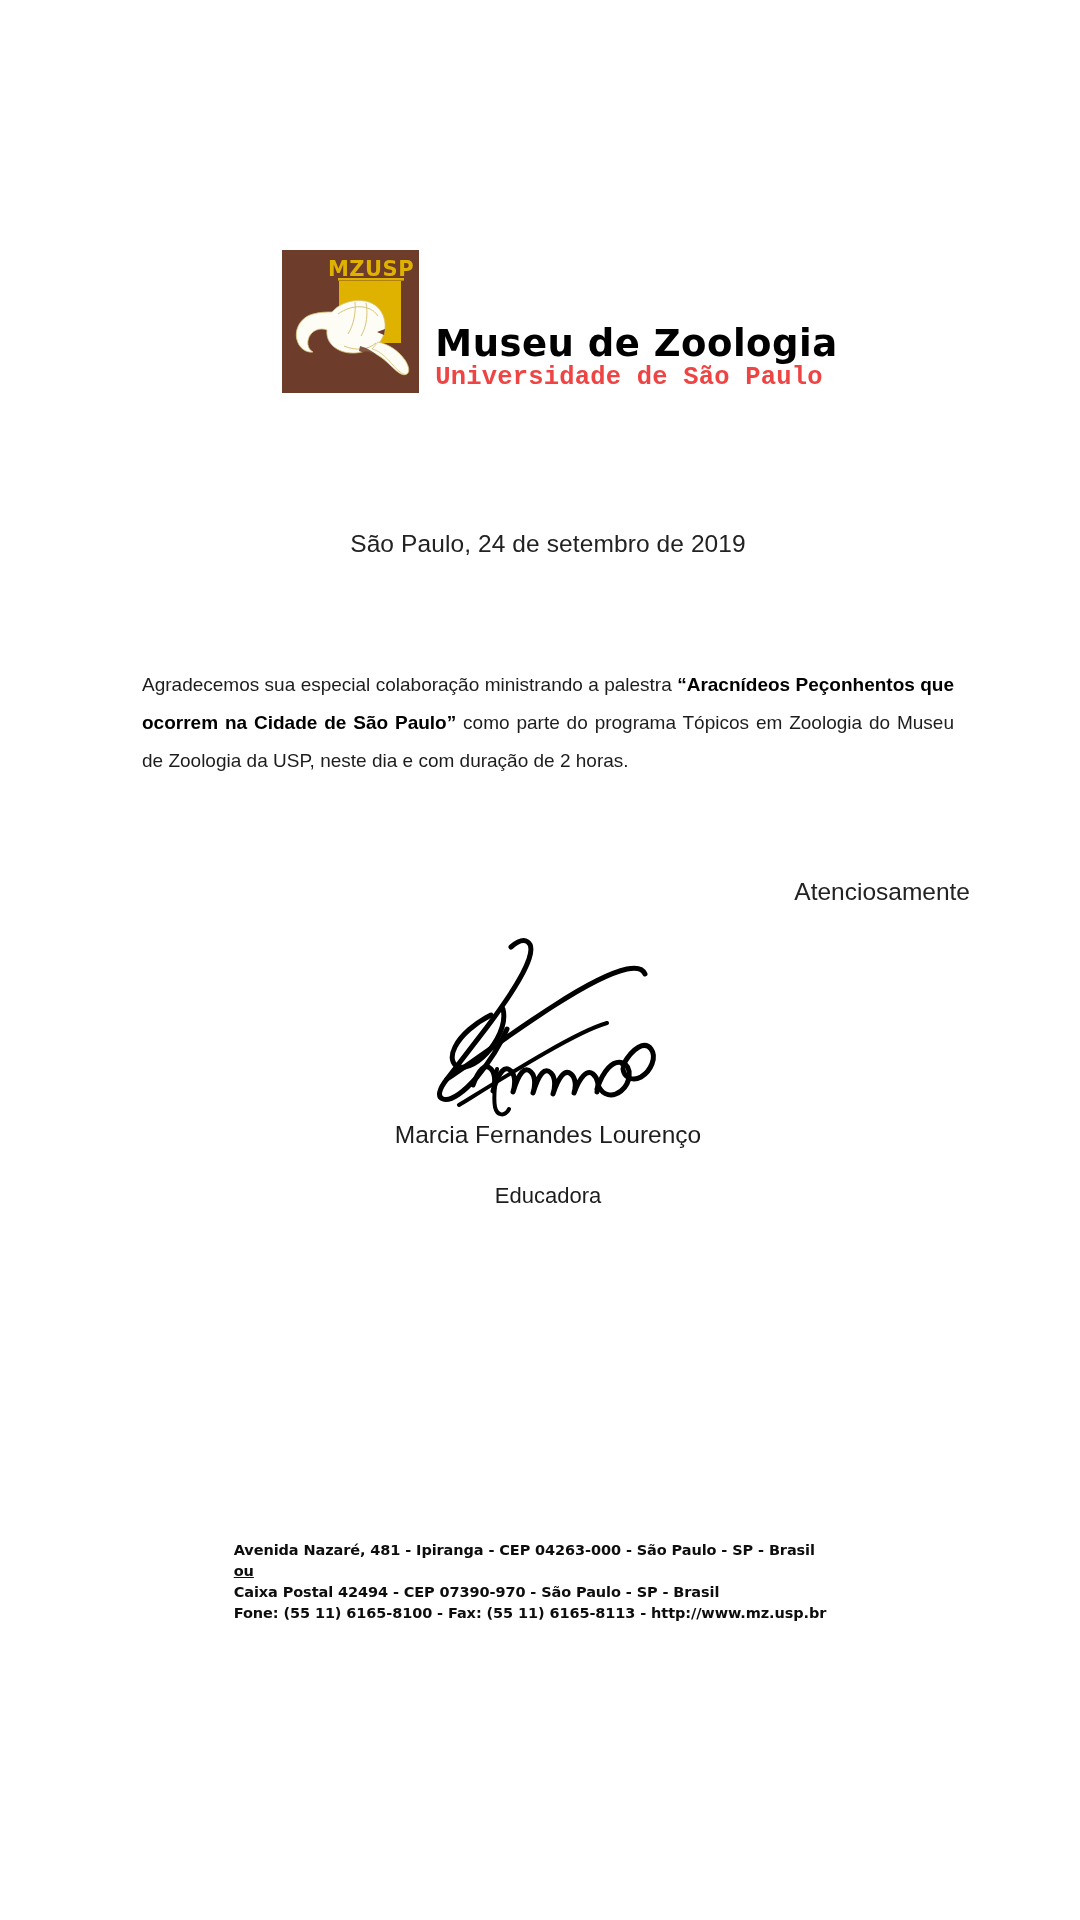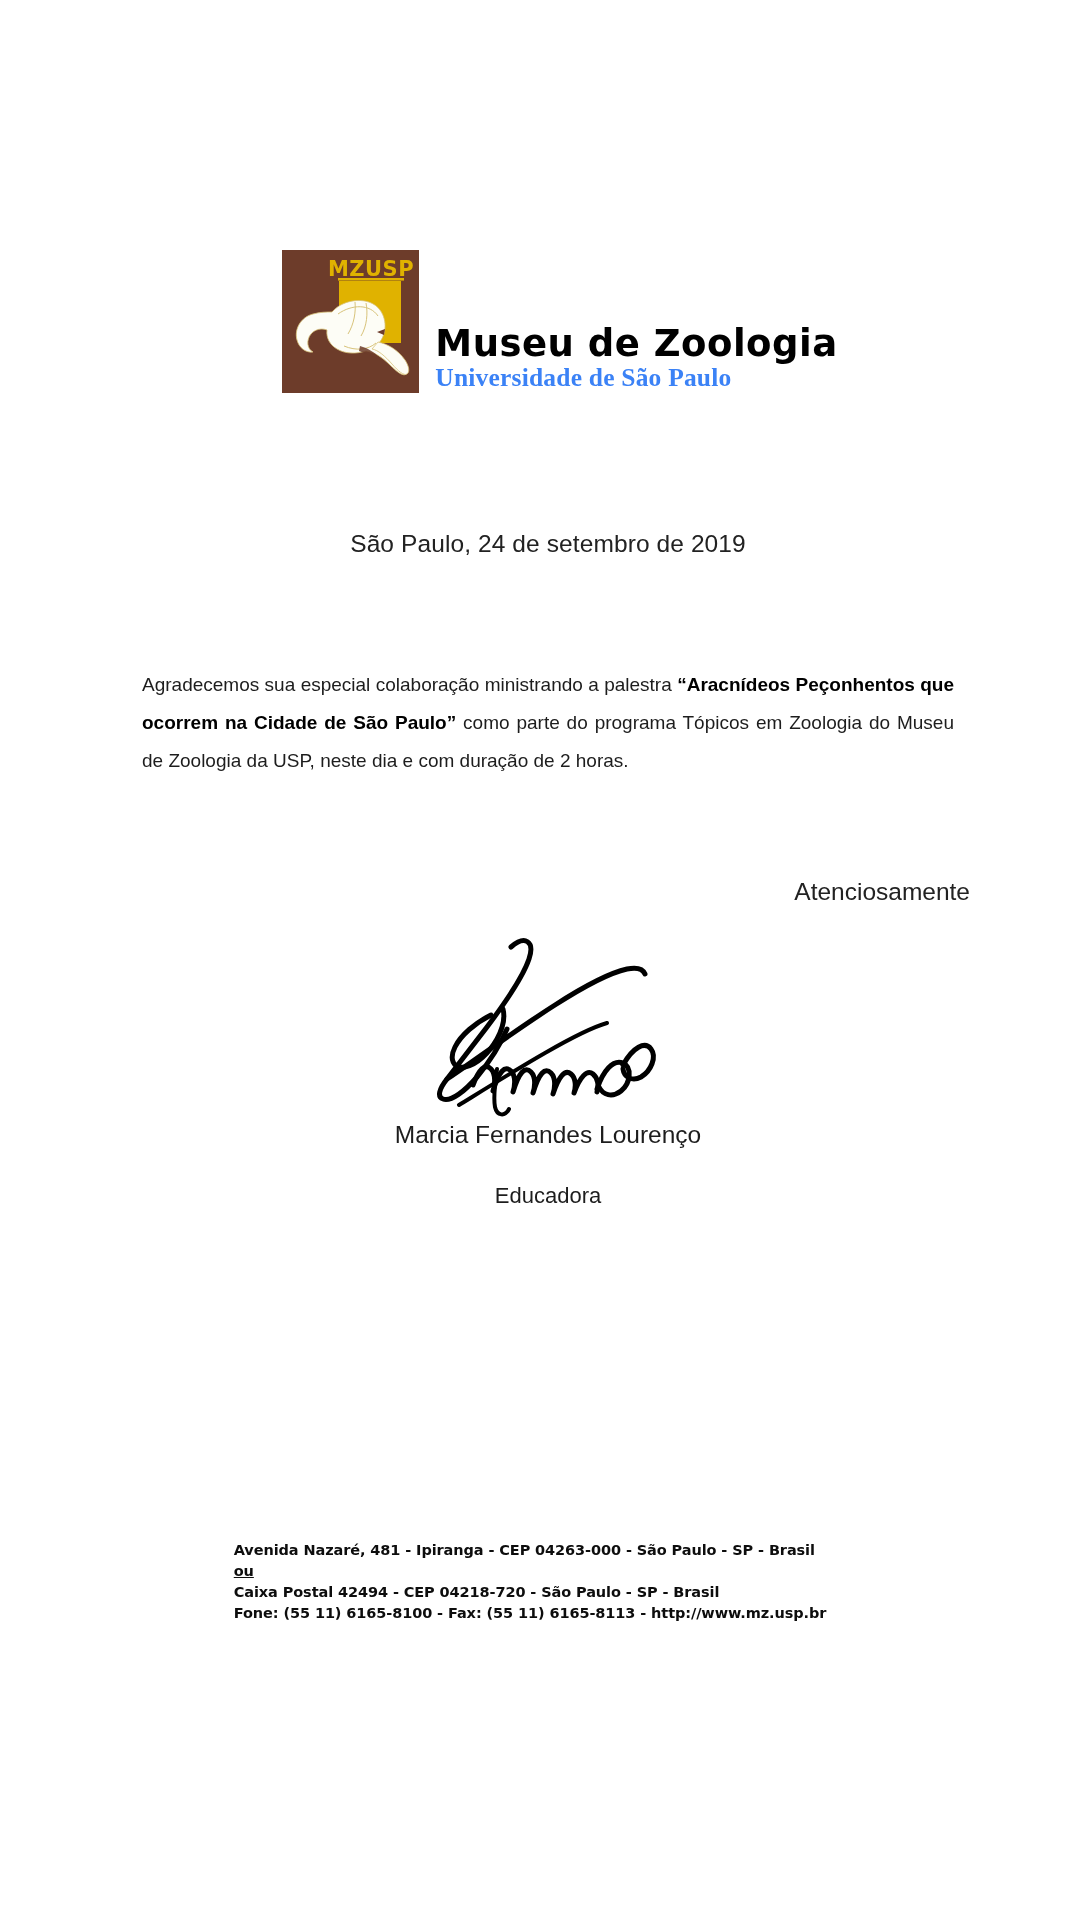--- a/index.html
+++ b/index.html
@@ -51,25 +51,25 @@
     display: block;
     font-family: "DejaVu Sans", sans-serif;
     font-weight: bold;
     font-size: 37px;
     letter-spacing: 0.5px;
     color: #000000;
     white-space: nowrap;
   }
   .wordmark .wm-line2 {
     display: block;
-    font-family: Liberation Serif, serif;
+    font-family: Liberation Mono, monospace;
     font-weight: bold;
     font-size: 25.5px;
     letter-spacing: 0.2px;
-    color: #3b82f6;
+    color: #ef4444;
     white-space: nowrap;
     margin-top: 3px;
   }
 
   
   .doc-body {
     position: absolute;
     left: 126px;
     top: 530px;
     width: 844px;
@@ -248,19 +248,19 @@
     <p class="signer-name">Marcia Fernandes Lourenço</p>
     <p class="signer-role">Educadora</p>
 
   </div>
 
   <div class="footer">
     <div class="footer-inner">
       <span>Avenida Nazaré, 481 - Ipiranga - CEP 04263-000 - São Paulo - SP - Brasil</span>
       <span>
           <span class="u">ou</span>
-          <span> Caixa Postal 42494 - CEP 04218-720 - São Paulo - SP - Brasil</span>
+          <span> Caixa Postal 42494 - CEP 07390-970 - São Paulo - SP - Brasil</span>
         </span>
       <span>Fone: (55 11) 6165-8100 - Fax: (55 11) 6165-8113 - http://www.mz.usp.br</span>
     </div>
   </div>
 
 </div>
 
 </body></html>

